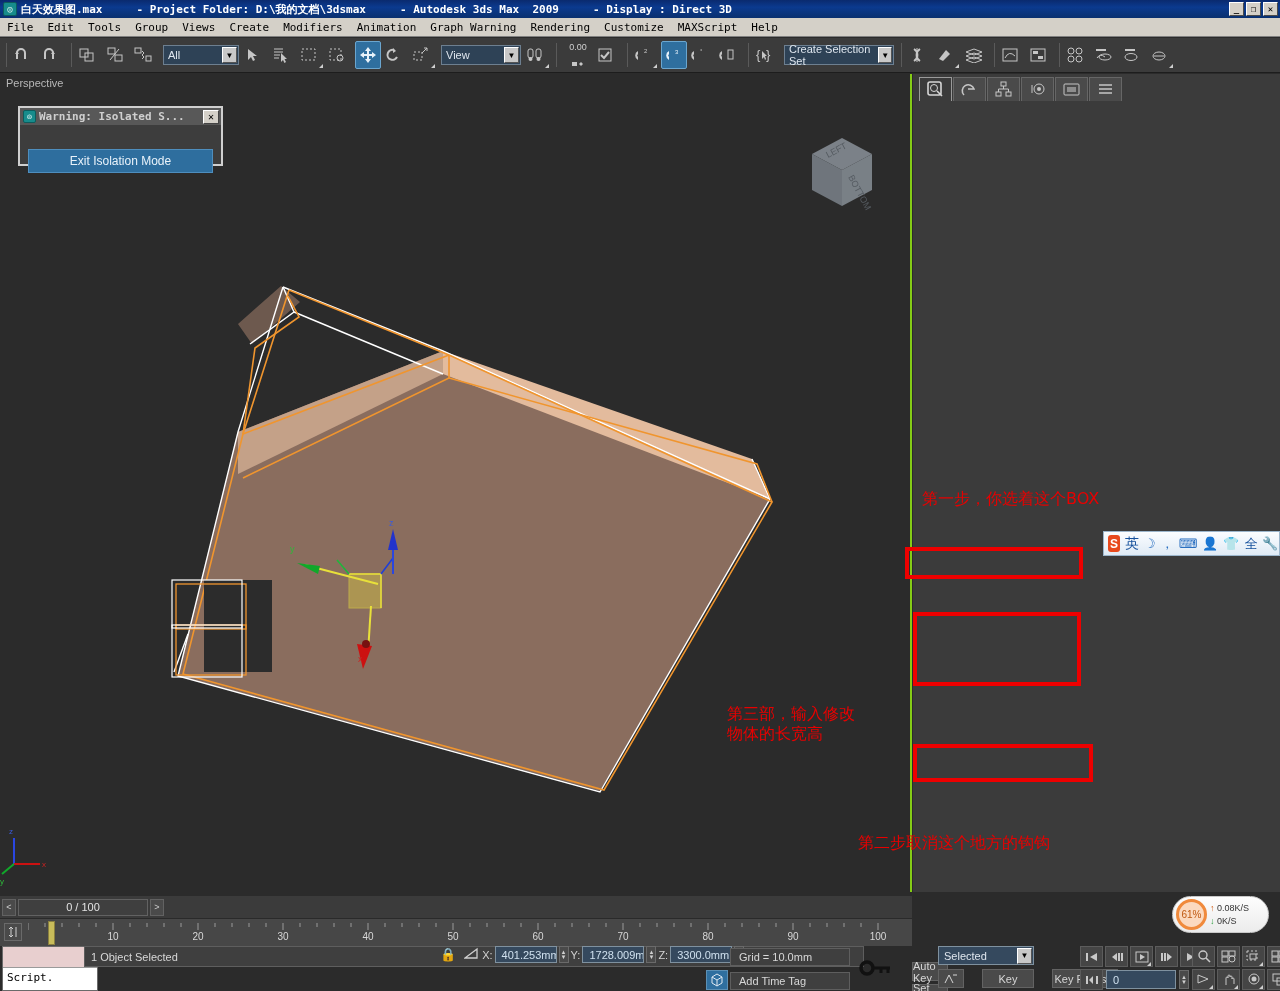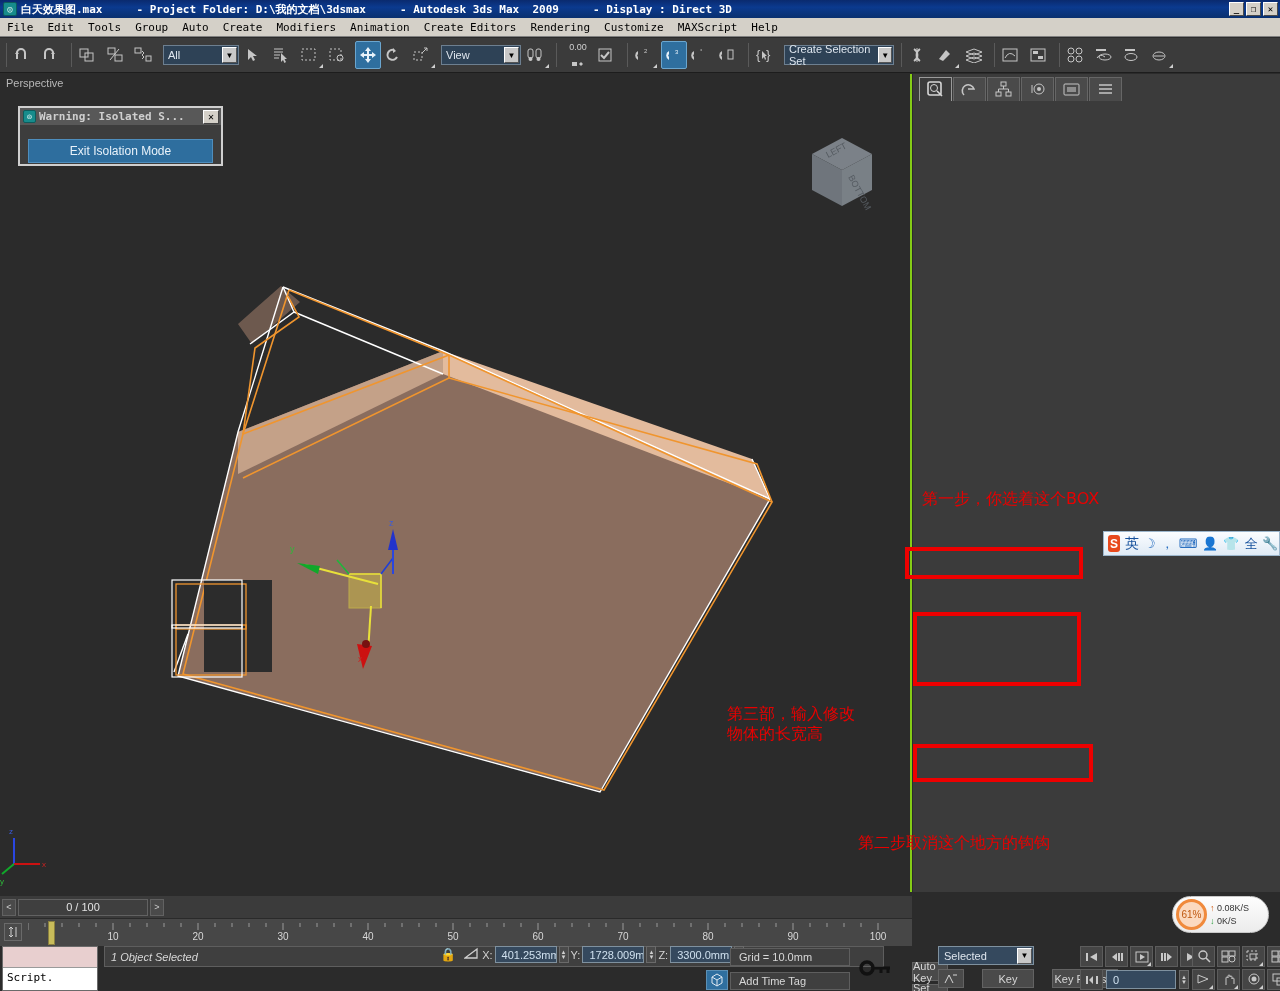--- a/index.html
+++ b/index.html
@@ -80,21 +80,21 @@
     color:#cfcfcf;font-family:"DejaVu Sans Mono",monospace;font-size:11px;font-weight:bold;
   }
   #isodlg .ttl .ic{width:13px;height:13px;margin:0 3px;border-radius:2px;background:#178c8c;
     border:1px solid #0d5c5c;font-size:8px;color:#cfeaea;display:flex;align-items:center;justify-content:center;}
   #isodlg .ttl .x{
     margin-left:auto;margin-right:2px;width:16px;height:14px;background:#d4d0c8;
     border:1px solid #fff;border-right-color:#444;border-bottom-color:#444;
     color:#000;font-size:10px;font-weight:bold;display:flex;align-items:center;justify-content:center;
   }
   #isodlg .btn{
-    margin:14px 8px;height:24px;background:#2e6e9e;border:1px solid #4e8ebe;
+    margin:24px 8px;height:24px;background:#2e6e9e;border:1px solid #4e8ebe;
     color:#e8f2fa;font-size:12px;display:flex;align-items:center;justify-content:center;
   }
   
   #viewcube{position:absolute;right:32px;top:58px;width:80px;height:86px;opacity:.85;}
   
   .redann{
     position:absolute;color:#e80000;font-family:"DejaVu Sans",sans-serif;
     font-size:16px;line-height:20px;font-weight:500;white-space:pre;
   }
   .redbox{position:absolute;border:4px solid #ee0000;}
@@ -137,21 +137,21 @@
   #ruler{position:absolute;left:28px;top:0;right:0;height:28px;}
   #ruler .num{position:absolute;top:12px;color:#d8d8d8;font-size:10px;transform:translateX(-50%);}
   #slidehandle{position:absolute;left:48px;top:2px;width:7px;height:24px;background:#c8bc5a;border:1px solid #8a8040;}
   
   #maxlistener{
     position:absolute;left:2px;top:946px;width:96px;height:45px;
     background:#fff;border:1px solid #6a6a6a;
   }
   #maxlistener .pink{height:21px;background:#e8cfcf;border-bottom:1px solid #9a9a9a;}
   #maxlistener .txt{color:#000;font-family:"DejaVu Sans Mono",monospace;font-size:11px;padding:3px 4px;}
-  #statusarea{position:absolute;left:104px;top:946px;width:780px;height:42px;font-style:italic;}
+  #statusarea{position:absolute;left:84px;top:946px;width:780px;height:42px;}
   .statline{
     height:21px;background:#3f3f3f;border:1px solid #5e5e5e;color:#d8d8d8;
     display:flex;align-items:center;padding-left:6px;font-size:11px;
   }
   #xyzrow{position:absolute;left:440px;top:946px;display:flex;align-items:center;gap:2px;}
   .axlbl{color:#d2d2d2;font-size:11px;}
   .axfield{
     width:62px;height:17px;background:#35495e;border:1px solid #7f919f;color:#cfe0ee;
     font-size:11px;display:flex;align-items:center;padding-left:6px;overflow:hidden;
   }
@@ -219,25 +219,25 @@
     <div>❐</div>
     <div>✕</div>
   </div>
 </div>
 
 <div id="menubar">
   <div class="mi">File</div>
   <div class="mi">Edit</div>
   <div class="mi">Tools</div>
   <div class="mi">Group</div>
-  <div class="mi">Auto</div>
+  <div class="mi">Views</div>
   <div class="mi">Create</div>
   <div class="mi">Modifiers</div>
   <div class="mi">Animation</div>
-  <div class="mi">Create Editors</div>
+  <div class="mi">Graph Warning</div>
   <div class="mi">Rendering</div>
   <div class="mi">Customize</div>
   <div class="mi">MAXScript</div>
   <div class="mi">Help</div>
 </div>
 
 <div id="toolbar">
   <div class="tb-sep"></div>
   <div class="tb-btn flat">
     <svg width="18" height="16" viewBox="0 0 18 16">

